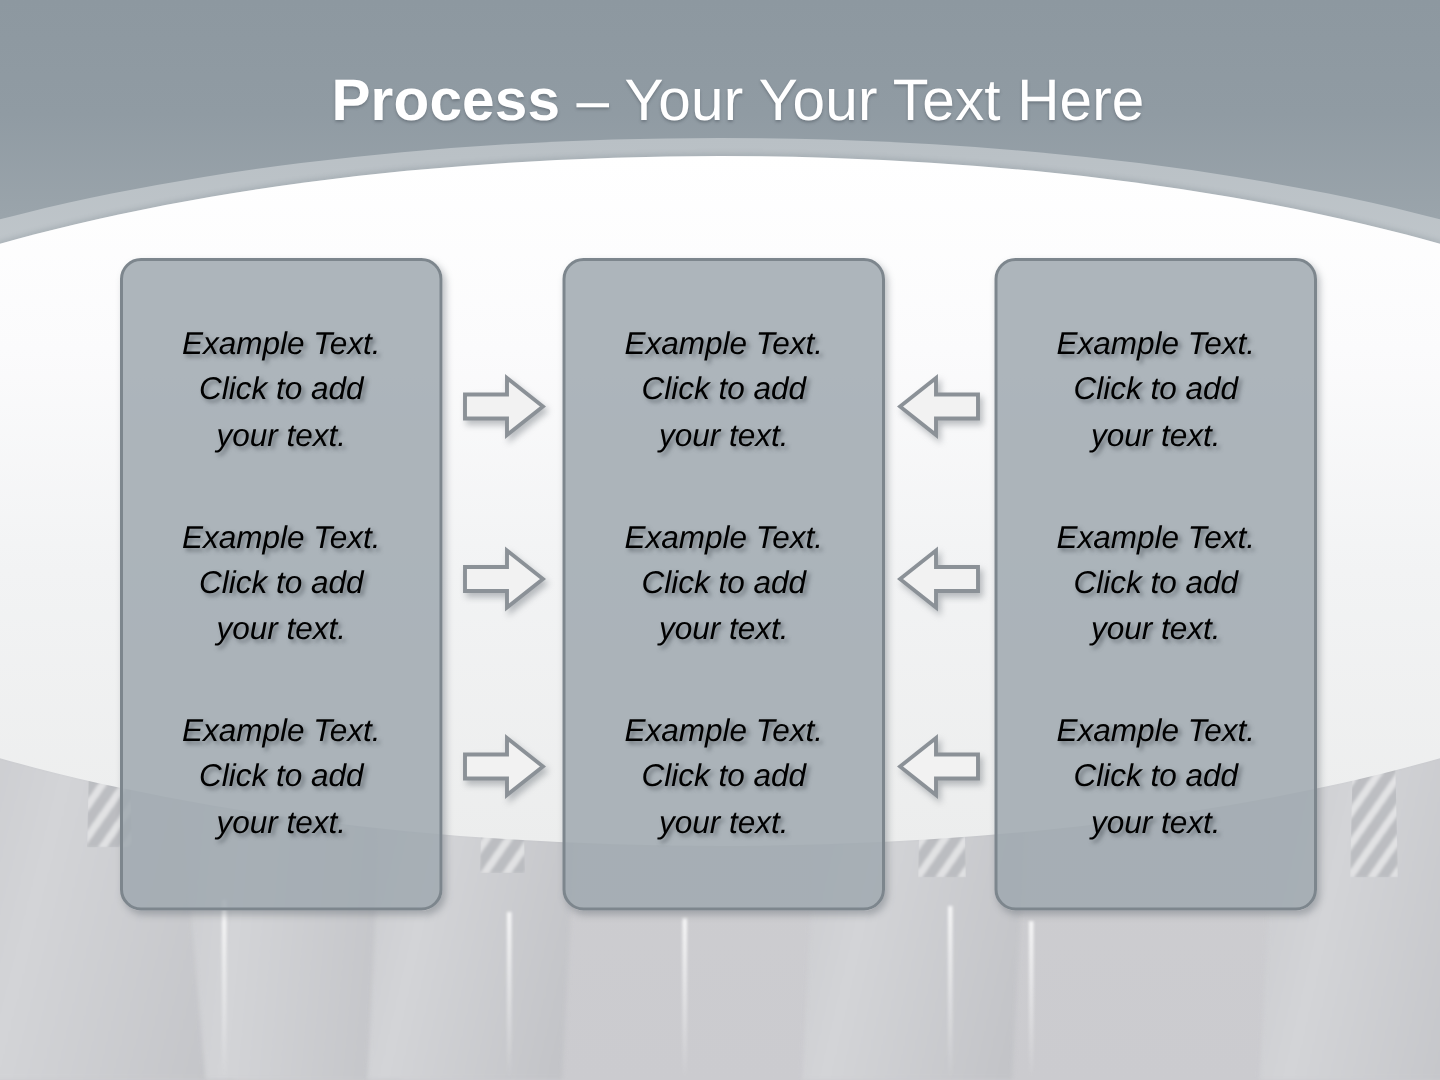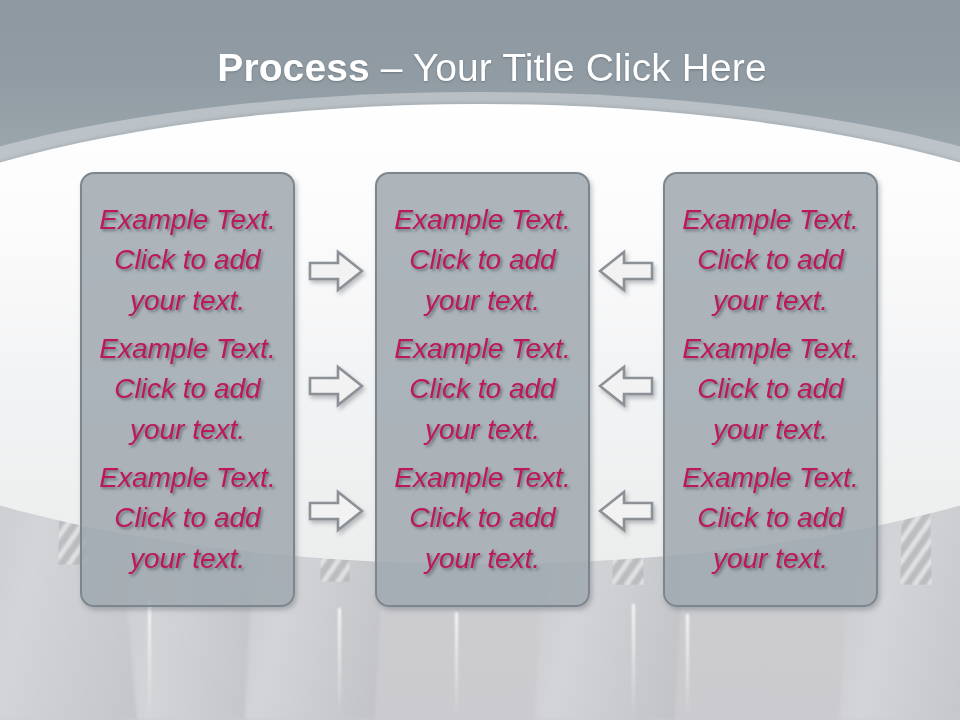--- a/index.html
+++ b/index.html
@@ -135,23 +135,23 @@
     justify-content: space-around;
     align-items: center;
     padding: 22px 12px;
   }
   #box-1 { left: 80px;  }
   #box-2 { left: 375px; }
   #box-3 { left: 663px; }
 
   .ptext {
     font-style: italic;
-    font-size: 28px;
+    font-size: 21px;
     line-height: 1.45;
-    color: #be185d;
+    color: #000000;
     text-align: center;
     white-space: pre-line;
     text-shadow: 2px 2px 3px rgba(85,93,100,.75);
     font-family: "Liberation Sans", sans-serif;
   }
 
   
   .arrow {
     position: absolute;
     width: 56px;
@@ -213,21 +213,21 @@
 
     <div class="streak" style="left:455px; top:612px; height:108px;"></div>
     <div class="streak" style="left:686px; top:614px; height:106px;"></div>
   </div>
 
   <div class="band"></div>
   <div class="arc-grey"></div>
   <div class="arc-white"></div>
 
   <div class="title">
-    <span class="strong">Process</span><span class="light"> – Your Title Click Here</span>
+    <span class="strong">Process</span><span class="light"> – Your Your Text Here</span>
   </div>
 
   <div class="pbox" id="box-1">
     <div class="ptext">Example Text.
 Click  to add
 your text.</div>
     <div class="ptext">Example Text.
 Click  to add
 your text.</div>
     <div class="ptext">Example Text.

